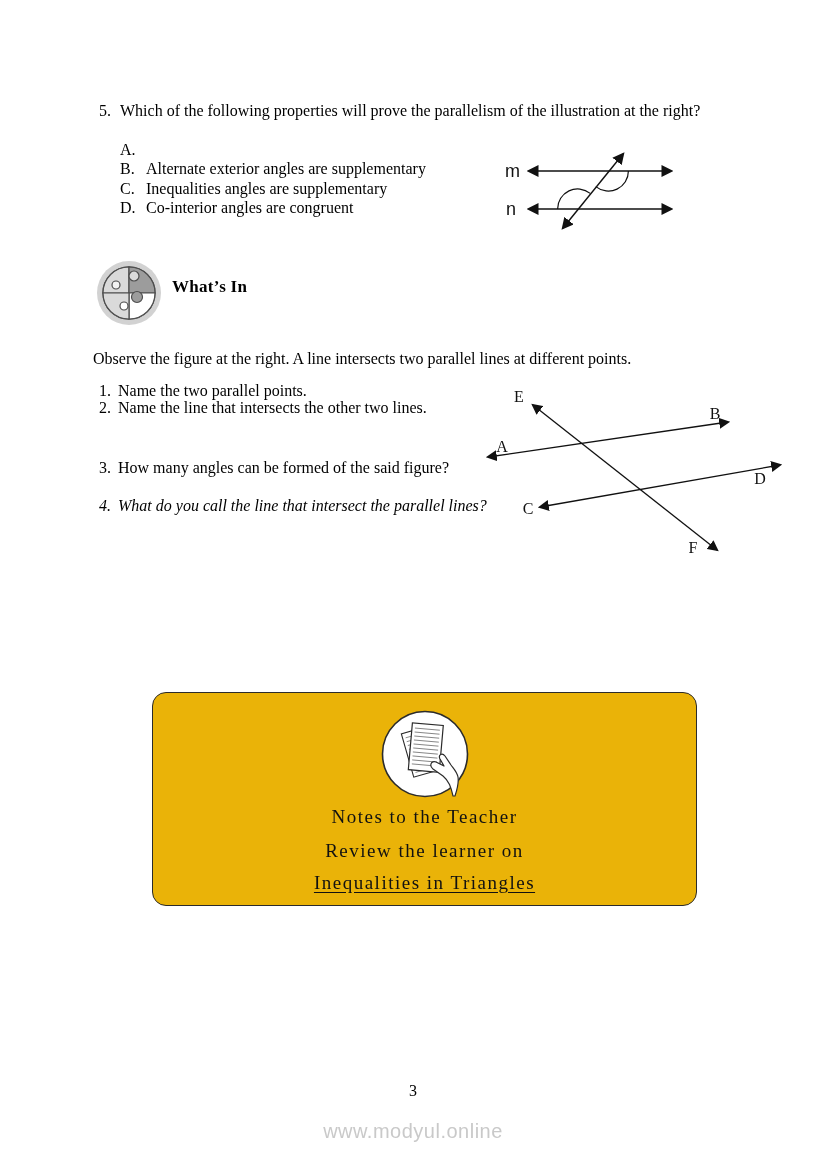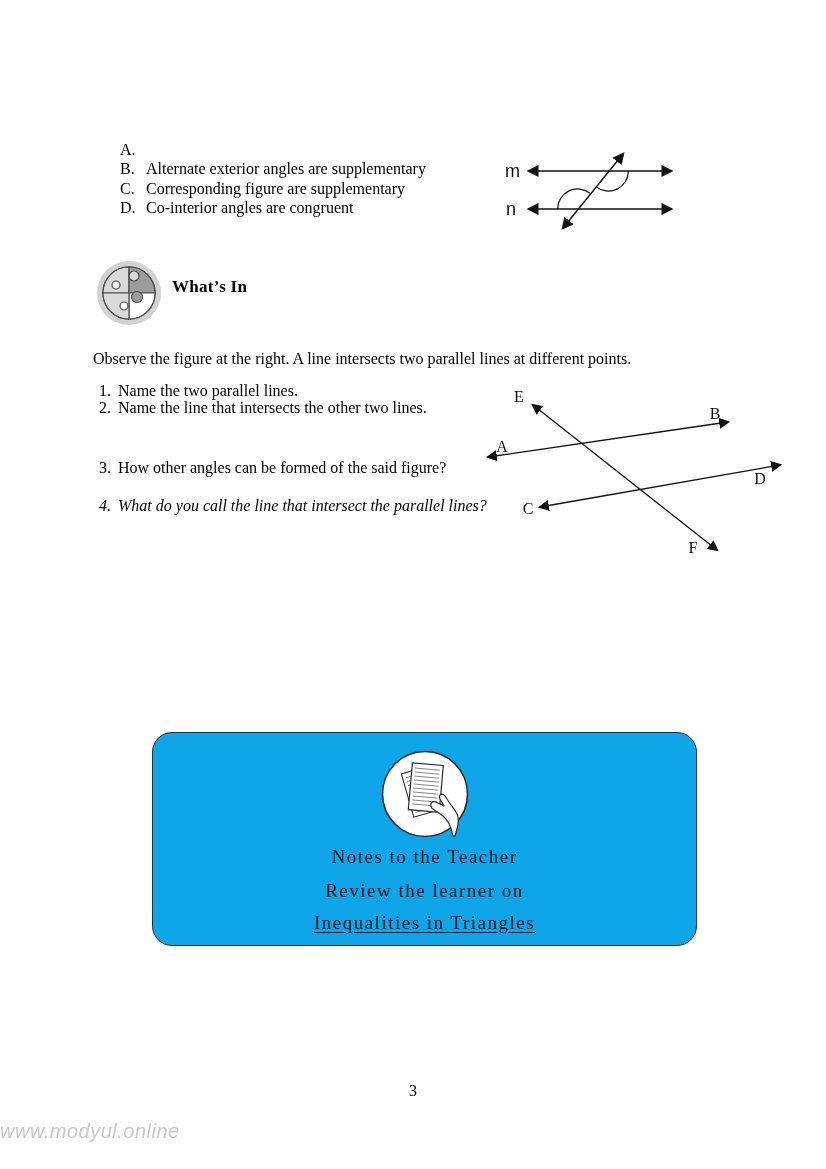--- a/index.html
+++ b/index.html
@@ -32,53 +32,56 @@
   .intro{left:93px;top:349px;font-size:16px;line-height:19px;white-space:nowrap;}
   .qrow{left:99px;font-size:16px;line-height:19px;white-space:nowrap;}
   .qrow .qn{display:inline-block;margin-right:7px;}
   .q1{top:381px;} .q2{top:398px;} .q3{top:458px;} .q4{top:496px;font-style:italic;}
 
   .fig-ef{left:480px;top:383px;}
   .fig-ef text{font-family:"Liberation Serif", serif;font-size:16px;fill:#111;}
 
   
   .notes-box{
-    left:152px;top:732px;width:543px;height:212px;
-    border:1.5px solid #2b2b2b;border-radius:20px;background:#0ea5e9;
+    left:152px;top:692px;width:543px;height:212px;
+    border:1.5px solid #2b2b2b;border-radius:14px;background:#eab308;
   }
   .notes-icon{left:50%;top:16px;transform:translateX(-50%);}
   .notes-line{left:0;width:100%;text-align:center;font-size:19px;letter-spacing:1.5px;color:#111;line-height:23px;}
   .nl1{top:112px;} .nl2{top:146px;} .nl3{top:178px;text-decoration:underline;text-underline-offset:3px;text-align:center;}
 
   
   .pagenum{left:0;top:1082px;width:100%;text-align:center;font-size:16px;}
   .watermark{
-    left:0;top:1120px;width:100%;text-align:left;
+    left:0;top:1120px;width:100%;text-align:center;
     font-family:"Liberation Sans", sans-serif;
-    font-size:20px;color:#c9c9c9;letter-spacing:.5px;font-style:italic;
+    font-size:20px;color:#c9c9c9;letter-spacing:.5px;
   }
   svg{display:block;}
 </style>
 </head>
 <body>
 
 <div class="page">
 
+  <div class="abs q5">
+    <span class="qnum">5.</span><span>Which of the following properties will prove the parallelism of the illustration at the right?</span>
+  </div>
 
   <div class="abs options">
     <div class="opt">
       <span class="letter">A.</span>
     </div>
     <div class="opt">
       <span class="letter">B.</span>
       <span>Alternate exterior angles are supplementary</span>
     </div>
     <div class="opt">
       <span class="letter">C.</span>
-      <span>Corresponding figure are supplementary</span>
+      <span>Inequalities angles are supplementary</span>
     </div>
     <div class="opt">
       <span class="letter">D.</span>
       <span>Co-interior angles are congruent</span>
     </div>
   </div>
 
   <svg class="abs fig-mn" width="190" height="98" viewBox="0 0 190 98">
     <defs>
       <marker id="arrA" viewBox="0 0 10 10" refX="8" refY="5" markerWidth="8.5" markerHeight="8.5" orient="auto-start-reverse">
@@ -104,27 +107,27 @@
     <circle cx="38" cy="16" r="5" fill="#dadada" stroke="#4d4d4d" stroke-width="1.2"></circle>
     <circle cx="41" cy="37" r="5.5" fill="#9c9c9c" stroke="#4d4d4d" stroke-width="1.2"></circle>
     <circle cx="20" cy="25" r="4" fill="#f2f2f2" stroke="#4d4d4d" stroke-width="1.2"></circle>
     <circle cx="28" cy="46" r="4" fill="#ffffff" stroke="#4d4d4d" stroke-width="1.2"></circle>
   </svg>
   <div class="abs section-title">What’s In</div>
 
   <div class="abs intro">Observe the figure at the right. A line intersects two parallel lines at different points.</div>
 
   <div class="abs qrow q1">
-    <span class="qn">1.</span><span>Name the two parallel lines.</span>
+    <span class="qn">1.</span><span>Name the two parallel points.</span>
   </div>
   <div class="abs qrow q2">
     <span class="qn">2.</span><span>Name the line that intersects the other two lines.</span>
   </div>
   <div class="abs qrow q3">
-    <span class="qn">3.</span><span>How other angles can be formed of the said figure?</span>
+    <span class="qn">3.</span><span>How many angles can be formed of the said figure?</span>
   </div>
   <div class="abs qrow q4">
     <span class="qn">4.</span><span>What do you call the line that intersect the parallel lines?</span>
   </div>
 
   <svg class="abs fig-ef" width="312" height="175" viewBox="0 0 312 175">
     <defs>
       <marker id="arrB" viewBox="0 0 10 10" refX="8" refY="5" markerWidth="8.5" markerHeight="8.5" orient="auto-start-reverse">
         <path d="M0 0 L10 5 L0 10 z" fill="#111"></path>
       </marker>

